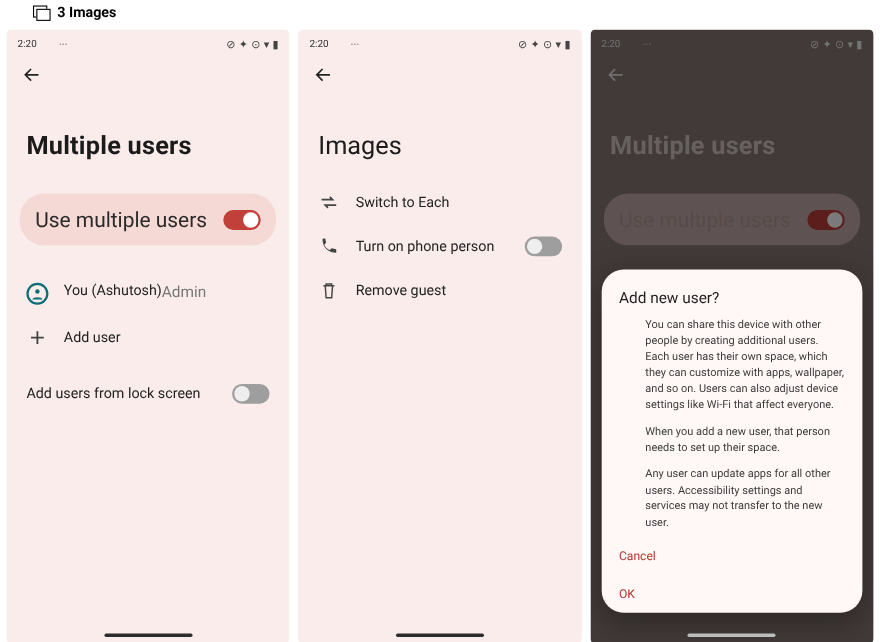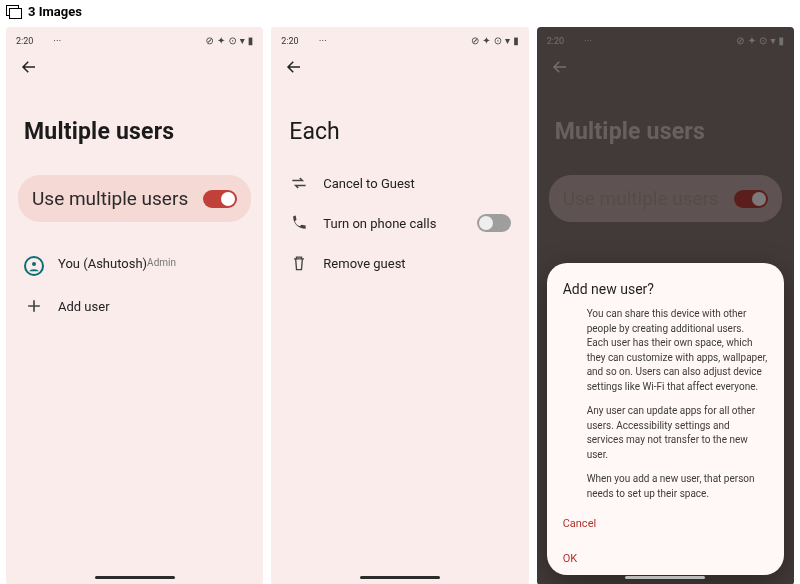--- a/index.html
+++ b/index.html
@@ -1,17 +1,17 @@
 <!DOCTYPE html>
 <html><head>
 <meta charset="utf-8">
 <style>
   * { box-sizing: border-box; margin: 0; padding: 0; font-family: -apple-system, Roboto, Arial, sans-serif; }
   body { background: #fff; width: 800px; height: 584px; overflow: hidden; }
-  .header { display: flex; align-items: center; gap: 6px; padding: 4px 6px 8px; font-size: 13px; font-weight: 700; color: #000; }
+  .header { display: flex; align-items: center; gap: 6px; padding: 4px 6px 8px; font-size: 13px; font-weight: 700; color: #000; margin-left: 24px; }
   .header .stack { width: 16px; height: 14px; position: relative; }
   .header .stack::before, .header .stack::after {
     content: ""; position: absolute; width: 11px; height: 9px; border: 1.5px solid #000;
   }
   .header .stack::before { left: 0; top: 0; }
   .header .stack::after  { left: 3px; top: 3px; background: #fff; }
   .row3 { display: flex; gap: 8px; padding: 0 6px; }
   .phone {
     flex: 1 1 0; height: 558px; border-radius: 4px; position: relative; overflow: hidden;
     background: var(--bg, #f9ecea);
@@ -36,32 +36,32 @@
   .toggle::after {
     content: ""; position: absolute; width: 14px; height: 14px; border-radius: 50%;
     background: #fff; top: 2px;
   }
   .toggle.on::after  { right: 2px; }
   .toggle.off::after { left: 2px; background: #eee; }
   .list { padding: 8px 14px; }
   .item { display: flex; align-items: center; gap: 14px; padding: 10px 4px; font-size: 13px; color: #222; }
   .item .ic { width: 20px; height: 20px; display: flex; align-items: center; justify-content: center; color: #555; }
   .item .ic svg { width: 20px; height: 20px; }
-  .sub { font-size: 10px; color: #777; margin-top: 1px; }
+  .sub { font-size: 14px; color: #777; margin-top: 1px; }
   .item.twoL { align-items: flex-start; }
   .item.twoL .txts { display: flex; flex-direction: row; }
   .locksw { display: flex; align-items: center; justify-content: space-between; padding: 14px 18px; font-size: 13px; color: #222; }
   .navbar { position: absolute; bottom: 6px; left: 50%; transform: translateX(-50%); width: 80px; height: 3px; border-radius: 2px; background: #2b2b2b; }
   
   .s2-title { font-size: 23px; font-weight: 400; color: #1b1b1b; padding: 34px 18px 10px; }
   .item .tog-right { margin-left: auto; }
   
   .overlay { position: absolute; inset: 0; background: rgba(0,0,0,0.52); }
   .dialog {
-    position: absolute; left: 10px; right: 10px; top: 236px;
+    position: absolute; left: 10px; right: 10px; top: 218px;
     background: #fff8f6; border-radius: 20px; padding: 18px 16px 10px;
     box-shadow: 0 8px 28px rgba(0,0,0,0.35);
   }
   .dlg-title { font-size: 14px; font-weight: 400; color: #1f1f1f; margin-bottom: 10px; }
   .dlg-body { font-size: 10px; line-height: 1.45; color: #3c3c3c; margin-left: 24px; }
   .dlg-body p { margin-bottom: 10px; }
   .dlg-actions { display: flex; justify-content: flex-end; gap: 22px; padding-top: 6px; flex-direction: column; }
   .dlg-actions span { font-size: 11px; color: #b1332e; cursor: pointer; }
   .s3 .statusbar, .s3 .back, .s3 .page-title, .s3 .pill { position: relative; z-index: 1; }
   .s3 .overlay { z-index: 2; }
@@ -125,20 +125,24 @@
       </div>
       <div class="item">
         <span class="ic">
           <svg viewBox="0 0 24 24">
               <path d="M12 5v14M5 12h14" stroke="#444" stroke-width="2" fill="none"></path>
             </svg>
         </span>
         <span>Add user</span>
       </div>
     </div>
+    <div class="locksw">
+      <span>Add users from lock screen</span>
+      <span class="toggle off"></span>
+    </div>
     <div class="navbar"></div>
   </div>
 
   <div class="phone">
     <div class="statusbar">
       <div class="status-left">
         <span>2:20</span>
         <span class="dot3">⋯</span>
       </div>
       <div class="status-icons">
@@ -147,37 +151,37 @@
         <span>⊙</span>
         <span>▾</span>
         <span>▮</span>
       </div>
     </div>
     <div class="back">
       <svg viewBox="0 0 24 24">
           <path d="M20 12H5M11 5l-7 7 7 7" fill="none" stroke="#222" stroke-width="2"></path>
         </svg>
     </div>
-    <div class="s2-title">Each</div>
+    <div class="s2-title">Images</div>
     <div class="list">
       <div class="item">
         <span class="ic">
           <svg viewBox="0 0 24 24">
               <path d="M4 9h12l-3-3M20 15H8l3 3" stroke="#444" stroke-width="1.8" fill="none"></path>
             </svg>
         </span>
-        <span>Cancel to Guest</span>
+        <span>Switch to Each</span>
       </div>
       <div class="item">
         <span class="ic">
           <svg viewBox="0 0 24 24">
               <path d="M5 4c0 9 6 15 15 15l0-4-5-1-2 2c-3-1-5-3-6-6l2-2-1-5z" fill="#444"></path>
             </svg>
         </span>
-        <span>Turn on phone calls</span>
+        <span>Turn on phone person</span>
         <span class="toggle off tog-right"></span>
       </div>
       <div class="item">
         <span class="ic">
           <svg viewBox="0 0 24 24">
               <path d="M6 7h12M9 7V5h6v2M8 7l1 13h6l1-13" stroke="#444" stroke-width="1.6" fill="none"></path>
             </svg>
         </span>
         <span>Remove guest</span>
       </div>
@@ -207,22 +211,22 @@
     <div class="page-title">Multiple users</div>
     <div class="pill">
       <span>Use multiple users</span>
       <span class="toggle on"></span>
     </div>
     <div class="overlay"></div>
     <div class="dialog">
       <div class="dlg-title">Add new user?</div>
       <div class="dlg-body">
         <p>You can share this device with other people by creating additional users. Each user has their own space, which they can customize with apps, wallpaper, and so on. Users can also adjust device settings like Wi-Fi that affect everyone.</p>
+        <p>When you add a new user, that person needs to set up their space.</p>
         <p>Any user can update apps for all other users. Accessibility settings and services may not transfer to the new user.</p>
-        <p>When you add a new user, that person needs to set up their space.</p>
       </div>
       <div class="dlg-actions">
         <span>Cancel</span>
         <span>OK</span>
       </div>
     </div>
     <div class="navbar"></div>
   </div>
 
 </div>

